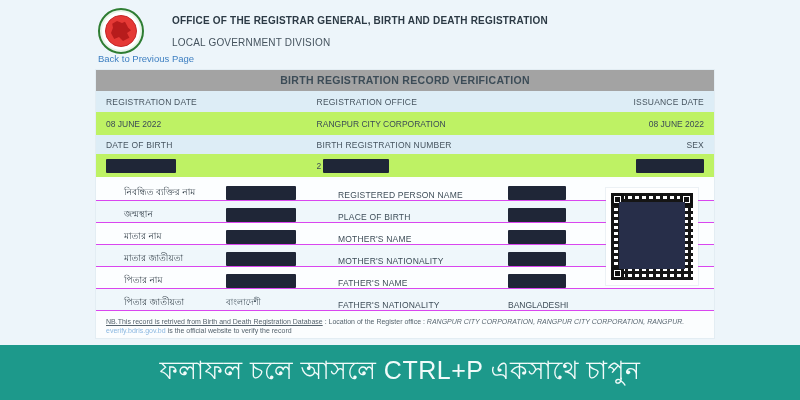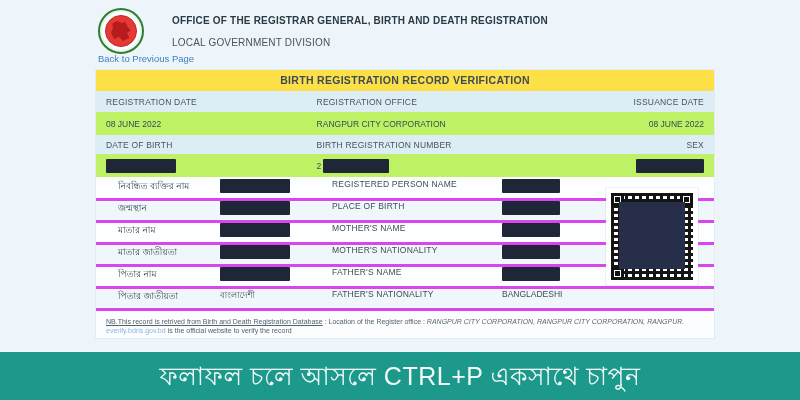--- a/index.html
+++ b/index.html
@@ -16,39 +16,39 @@
     box-shadow:inset 0 0 0 2px #e8f5e9;}
   .emblem-inner{width:30px;height:30px;border-radius:50%;background:#e53935;position:relative;border:1px solid #c62828;}
   .emblem-map{position:absolute;inset:5px;background:#b71c1c;
     clip-path:polygon(30% 0,55% 10%,70% 4%,86% 34%,100% 46%,80% 60%,92% 84%,60% 100%,40% 80%,16% 90%,0 60%,10% 34%,6% 14%);}
   .office-title{font-size:10px;font-weight:bold;color:#2c3a45;letter-spacing:.2px;}
   .office-subtitle{font-size:10px;color:#45535e;margin-top:11px;letter-spacing:.2px;}
   .back-link{position:absolute;left:98px;top:53px;font-size:9.5px;color:#3d7fc1;text-decoration:none;cursor:pointer;}
   
   .card{position:absolute;left:96px;top:70px;width:618px;height:268px;background:#fbfdfe;
     box-shadow:0 0 0 1px rgba(120,150,170,.08);}
-  .card-title{height:21px;line-height:21px;background:#fde047;text-align:center;
+  .card-title{height:21px;line-height:21px;background:#a3a3a3;text-align:center;
     font-size:10.5px;font-weight:bold;color:#3c4c57;letter-spacing:.3px;}
   .row{display:flex;align-items:center;padding:0 10px;box-sizing:border-box;gap:39px;}
   .label-row{height:21px;background:#ddedf6;font-size:8.5px;color:#46545f;letter-spacing:.2px;}
   .value-row{height:23px;background:#bef264;font-size:8.5px;color:#3c4b56;}
   .label-row2{height:19px;}
   .cell{overflow:hidden;white-space:nowrap;}
   .cl{width:33%;text-align:left;}
   .cc{width:34%;text-align:left;}
   .cr{width:33%;text-align:right;}
   .bar{display:inline-block;height:14px;background:#1f2637;border-radius:1px;vertical-align:middle;}
   .bar-dob{width:70px;}
   .bar-brn{width:66px;margin-left:2px;}
   .bar-sex{width:68px;}
   .brn-prefix{vertical-align:middle;}
   
   .person-table{margin-top:2px;}
-  .prow{display:flex;align-items:flex-start;height:22px;padding:0 22px;box-sizing:border-box;
-    border-bottom:3px solid #d946ef;font-size:8.5px;color:#3e4d58;}
+  .prow{display:flex;align-items:flex-end;height:22px;padding:0 28px;box-sizing:border-box;
+    border-bottom:1px solid #d946ef;font-size:8.5px;color:#3e4d58;}
   .prow:nth-child(even){background:#eff7fb;}
   .prow:nth-child(odd){background:#fcfeff;}
   .c1{width:102px;font-size:9px;color:#333f49;}
   .c2{width:112px;font-family:Liberation Mono, monospace;}
   .c3{width:158px;letter-spacing:.2px;}
   .c4{flex:1;padding-left:12px;}
   .bar-bn{width:70px;}
   .bar-en{width:58px;}
   
   .qr{position:absolute;left:510px;top:118px;width:92px;height:97px;background:#fff;
@@ -60,22 +60,22 @@
   .finder{position:absolute;width:13px;height:13px;border:3px solid #111;background:#fff;box-sizing:border-box;}
   .finder::after{content:"";position:absolute;inset:1px;background:#111;}
   .f-tl{left:5px;top:5px;} .f-tr{right:5px;top:5px;} .f-bl{left:5px;bottom:5px;}
   .qr-redaction{position:absolute;left:13px;top:14px;right:13px;bottom:16px;background:#272e49;}
   
   .note{position:absolute;left:10px;right:10px;top:247px;font-size:7px;line-height:9px;color:#55636d;}
   .note .u{text-decoration:underline;}
   .note .it{font-style:italic;color:#5a6872;}
   .note .lnk{color:#8ab7e0;cursor:pointer;}
   
-  .banner{position:absolute;left:0;bottom:0;width:800px;height:48px;background:#1d998b;
-    display:flex;align-items:flex-end;justify-content:center;margin-top:12px;}
+  .banner{position:absolute;left:0;bottom:0;width:800px;height:55px;background:#1d998b;
+    display:flex;align-items:center;justify-content:center;margin-top:12px;}
   .banner span{color:#f2fbfa;font-size:25px;letter-spacing:.5px;}
 </style>
 </head>
 <body>
 
 <div class="top-header">
   <div class="emblem">
     <div class="emblem-inner">
       <div class="emblem-map"></div>
     </div>

